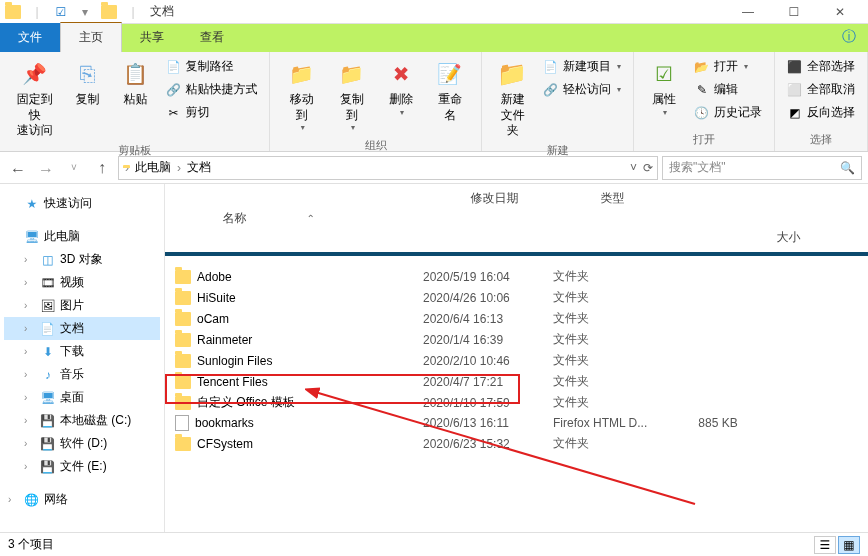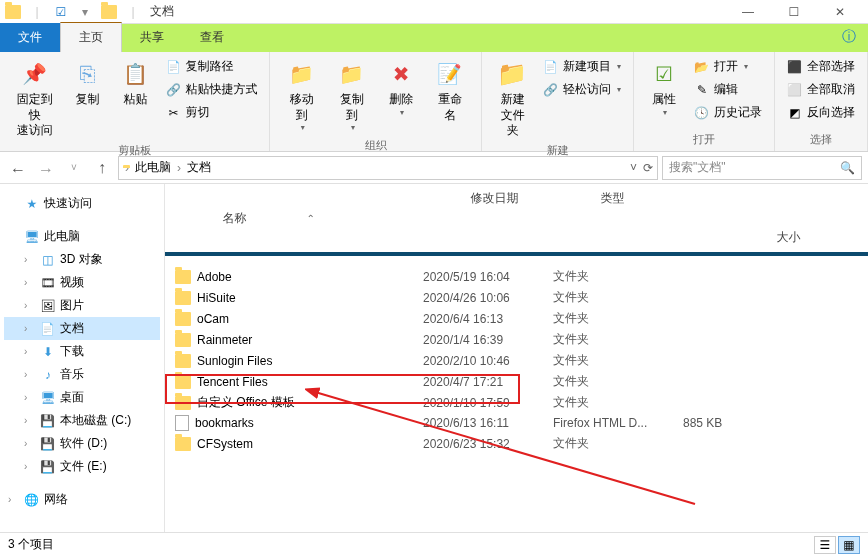--- a/index.html
+++ b/index.html
@@ -53,21 +53,21 @@
 .col-date { width: 130px; }
 .col-type { width: 130px; }
 .col-size { width: 80px; text-align: right; padding-right: 10px; margin-top: 39px; }
 .sort-arrow { margin-left: 60px; color: #666; font-size: 10px; }
 
 .file-list { padding: 2px 0; margin-top: 8px; }
 .file-row { display: flex; padding: 2px 10px; align-items: center; cursor: pointer; }
 .file-row .fname { width: 248px; display: flex; align-items: center; gap: 6px; }
 .file-row .fdate { width: 130px; color: #555; }
 .file-row .ftype { width: 130px; color: #555; overflow: hidden; text-overflow: ellipsis; white-space: nowrap; }
-.file-row .fsize { width: 80px; text-align: left; color: #555; padding-right: 10px; }
+.file-row .fsize { width: 80px; text-align: center; color: #555; padding-right: 10px; }
 .folder-icon { width: 16px; height: 14px; background: #ffd868; border-radius: 1px; position: relative; }
 .folder-icon::before { content: ''; position: absolute; top: -3px; left: 0; width: 7px; height: 3px; background: #ffd868; border-radius: 1px 1px 0 0; }
 .file-icon-doc { width: 14px; height: 16px; background: #fff; border: 1px solid #aaa; position: relative; }
 
 .annot-box { position: absolute; border: 2px solid #e02020; pointer-events: none; }
 .annot-arrow { position: absolute; pointer-events: none; }
 
 .statusbar { position: absolute; bottom: 0; left: 0; right: 0; height: 24px; border-top: 1px solid #e0e0e0; display: flex; align-items: center; padding: 0 8px; background: #fff; }
 .statusbar .view-btns { margin-left: auto; display: flex; gap: 2px; }
 .statusbar .view-btn { width: 22px; height: 18px; border: 1px solid #ccc; display: flex; align-items: center; justify-content: center; }

